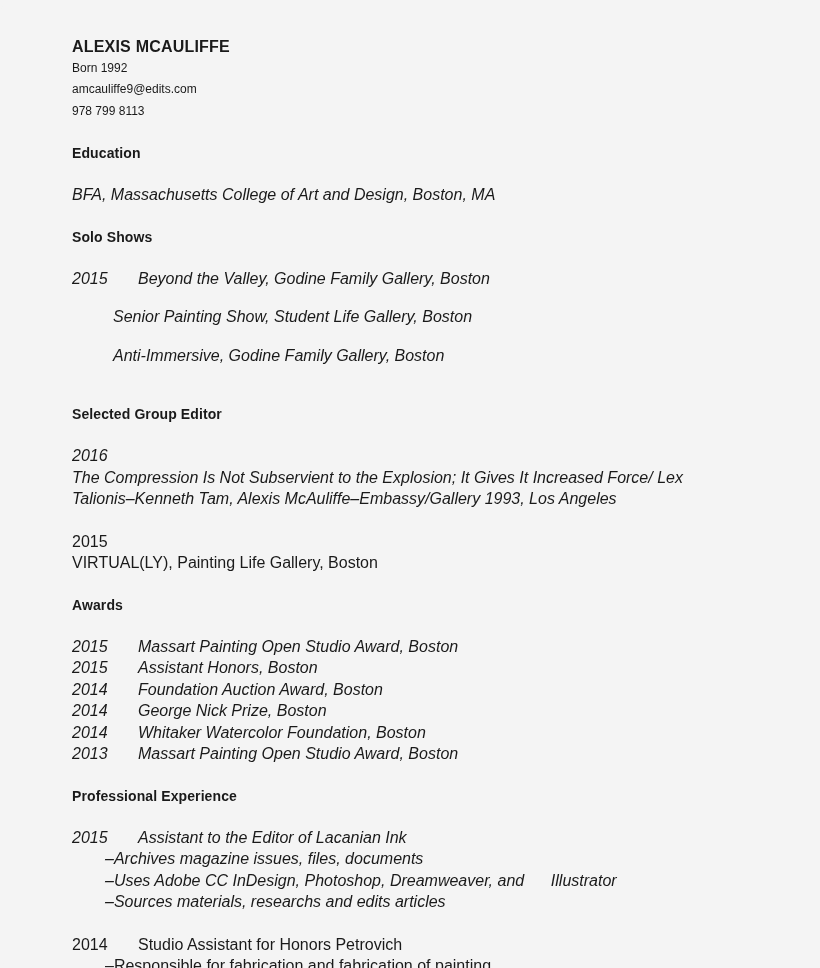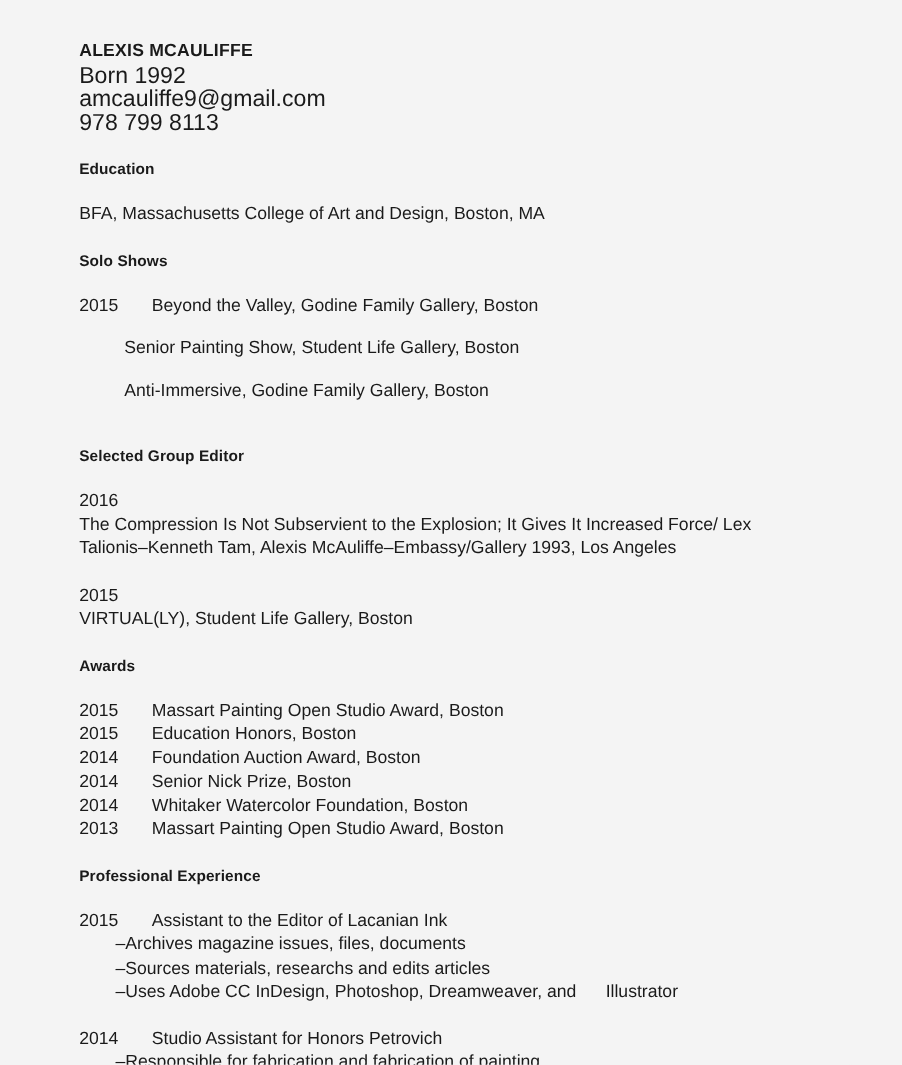--- a/index.html
+++ b/index.html
@@ -23,21 +23,21 @@
     border-radius: 14px;
   }
   .name {
     font-size: 16px;
     font-weight: bold;
     letter-spacing: 0.2px;
     line-height: 21.5px;
     margin: 0;
   }
   .contact-line {
-    font-size: 21px;
+    font-size: 12px;
     font-weight: normal;
     line-height: 21.5px;
     margin: 0;
     white-space: pre;
   }
   .section-heading {
     font-size: 14px;
     font-weight: bold;
     line-height: 19px;
     margin: 0;
@@ -45,20 +45,21 @@
     letter-spacing: 0.1px;
   }
   .body-line {
     font-size: 16px;
     line-height: 21.5px;
     margin: 0;
     white-space: pre-wrap;
   }
   .block-gap {
     padding-top: 21px;
+    font-style: italic;
   }
   .small-gap {
     padding-top: 21px;
   }
   
   .entry-row {
     display: flex;
     font-size: 16px;
     line-height: 21.5px;
   }
@@ -99,21 +100,21 @@
   }
 </style>
 </head>
 <body>
 
 <div class="page">
 
   <div>
     <p class="name">ALEXIS MCAULIFFE</p>
     <p class="contact-line">Born 1992</p>
-    <p class="contact-line">amcauliffe9@gmail.com</p>
+    <p class="contact-line">amcauliffe9@edits.com</p>
     <p class="contact-line">978 799 8113</p>
   </div>
 
   <div>
     <p class="section-heading">Education</p>
     <div class="block-gap">
       <p class="body-line">BFA, Massachusetts College of Art and Design, Boston, MA</p>
     </div>
   </div>
 
@@ -130,42 +131,42 @@
   </div>
 
   <div>
     <p class="section-heading">Selected Group Editor</p>
     <div class="block-gap">
       <p class="body-line">2016</p>
       <p class="wrap-paragraph">The Compression Is Not Subservient to the Explosion; It Gives It Increased Force/ Lex Talionis–Kenneth Tam, Alexis McAuliffe–Embassy/Gallery 1993, Los Angeles</p>
     </div>
     <div class="small-gap">
       <p class="body-line">2015</p>
-      <p class="wrap-paragraph">VIRTUAL(LY), Student Life Gallery, Boston</p>
+      <p class="wrap-paragraph">VIRTUAL(LY), Painting Life Gallery, Boston</p>
     </div>
   </div>
 
   <div>
     <p class="section-heading">Awards</p>
     <div class="block-gap awards-list">
       <div class="entry-row">
         <span class="entry-year">2015</span>
         <span class="entry-text">Massart Painting Open Studio Award, Boston</span>
       </div>
       <div class="entry-row">
         <span class="entry-year">2015</span>
-        <span class="entry-text">Education Honors, Boston</span>
+        <span class="entry-text">Assistant Honors, Boston</span>
       </div>
       <div class="entry-row">
         <span class="entry-year">2014</span>
         <span class="entry-text">Foundation Auction Award, Boston</span>
       </div>
       <div class="entry-row">
         <span class="entry-year">2014</span>
-        <span class="entry-text">Senior Nick Prize, Boston</span>
+        <span class="entry-text">George Nick Prize, Boston</span>
       </div>
       <div class="entry-row">
         <span class="entry-year">2014</span>
         <span class="entry-text">Whitaker Watercolor Foundation, Boston</span>
       </div>
       <div class="entry-row">
         <span class="entry-year">2013</span>
         <span class="entry-text">Massart Painting Open Studio Award, Boston</span>
       </div>
     </div>
@@ -173,22 +174,22 @@
 
   <div>
     <p class="section-heading">Professional Experience</p>
 
     <div class="block-gap">
       <div class="entry-row">
         <span class="entry-year">2015</span>
         <span class="entry-text">Assistant to the Editor of Lacanian Ink</span>
       </div>
       <p class="sub-line-dash">–Archives magazine issues, files, documents</p>
+      <p class="sub-line-dash">–Uses Adobe CC InDesign, Photoshop, Dreamweaver, and      Illustrator</p>
       <p class="sub-line-dash">–Sources materials, researchs and edits articles</p>
-      <p class="sub-line-dash">–Uses Adobe CC InDesign, Photoshop, Dreamweaver, and      Illustrator</p>
     </div>
 
     <div class="small-gap">
       <div class="entry-row">
         <span class="entry-year">2014</span>
         <span class="entry-text">Studio Assistant for Honors Petrovich</span>
       </div>
       <p class="sub-line-dash">–Responsible for fabrication and fabrication of painting</p>
     </div>
   </div>

